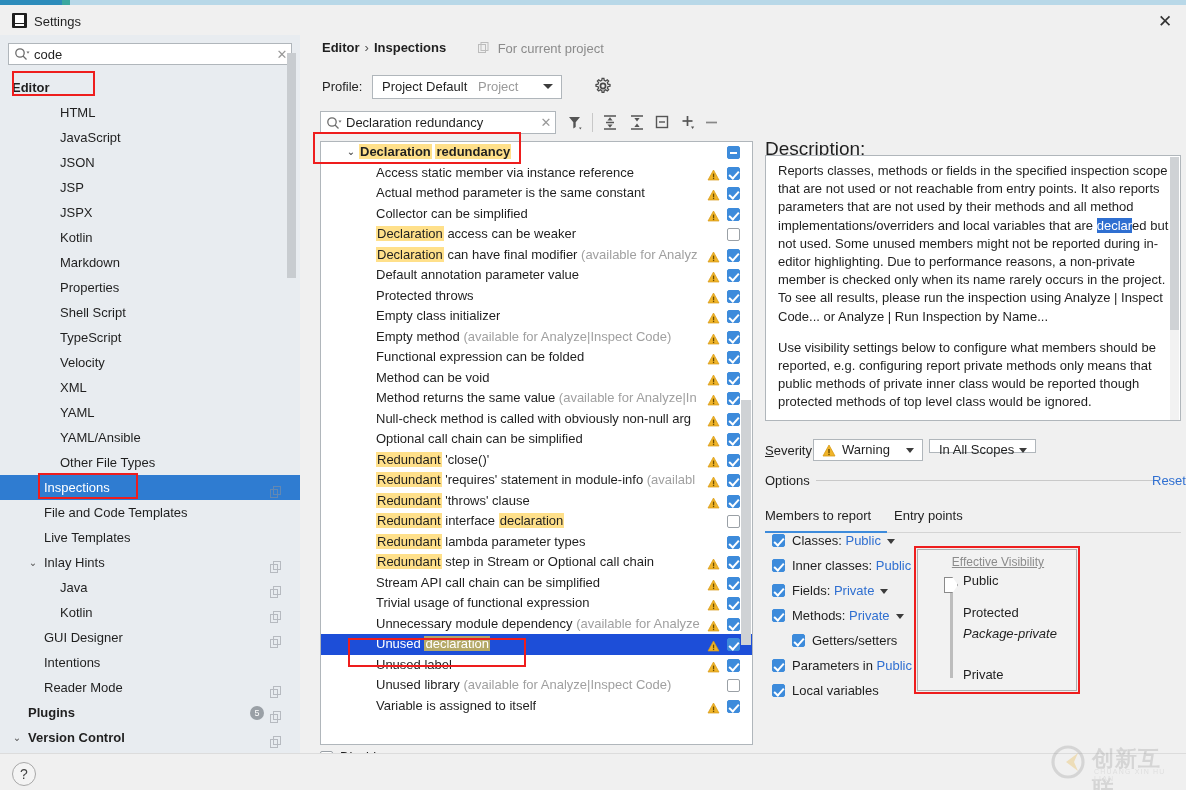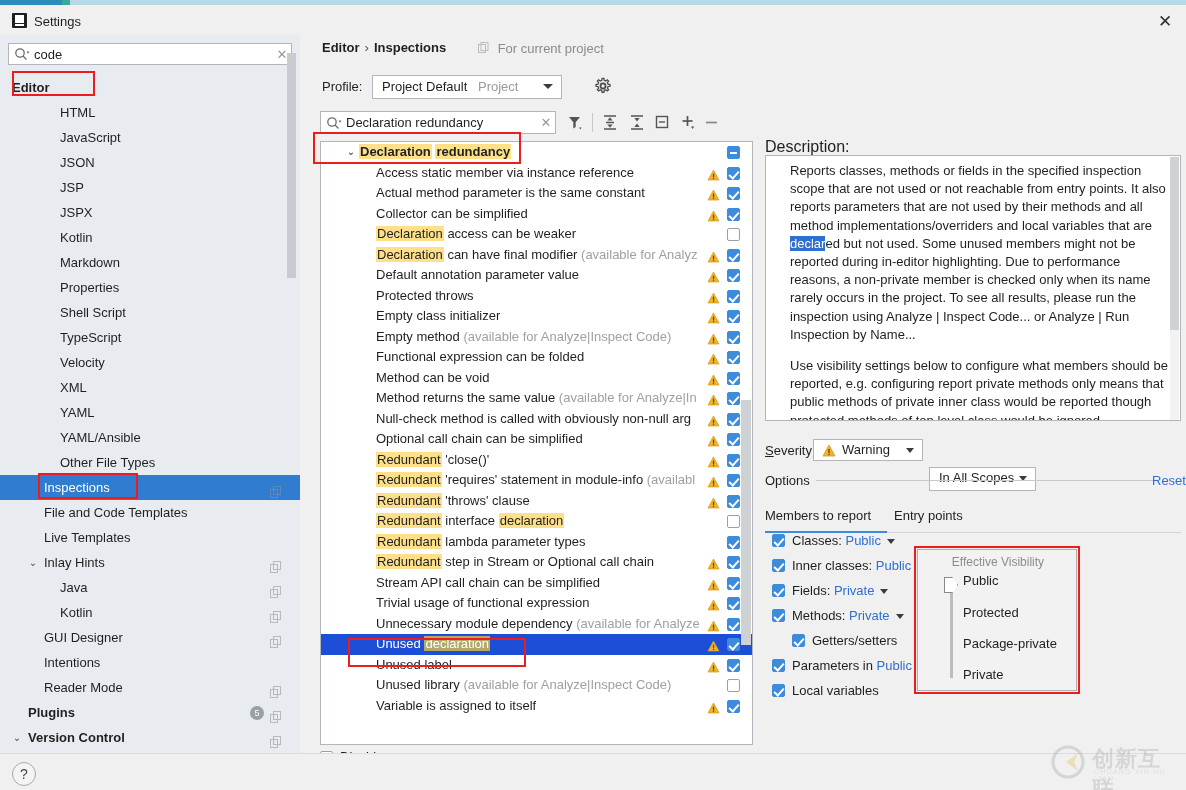--- a/index.html
+++ b/index.html
@@ -162,41 +162,41 @@
   .list-scroll { position:absolute; right:1px; top:258px; width:10px; height:245px; background:#cfd2d5; }
 
   .disable-row { position:absolute; left:20px; top:714px; height:20px; }
   .disable-row .cbx {
     position:absolute; left:0; top:2px; width:13px; height:13px;
     border:1px solid #9aa0a6; background:#fff; border-radius:2px;
   }
   .disable-row .lb { position:absolute; left:20px; top:0; font-size:13px; }
 
   
-  .desc-lbl { position:absolute; left:765px; top:138px; font-size:16px;text-align:center; }
+  .desc-lbl { position:absolute; left:765px; top:138px; font-size:19px;text-align:center; }
   .desc-box {
     position:absolute; left:765px; top:155px; width:416px; height:266px;
     background:#fff; border:1px solid #b0b6bb; overflow:hidden;
   }
-  .desc-box p { margin:0 0 13px 16px; padding:0; font-size:13px; line-height:18.2px; }
+  .desc-box p { margin:0 0 13px 4px; padding:0; font-size:13px; line-height:18.2px; }
   .desc-inner { padding:6px 10px 6px 8px; }
   .sel-word { background:#2f6fd1; color:#fff; }
   .desc-scroll { position:absolute; right:1px; top:1px; width:9px; height:264px; background:#f2f2f2; }
   .desc-scroll .th { position:absolute; left:0; top:0; width:9px; height:173px; background:#cfd2d5; }
 
   .sev-lbl { position:absolute; left:765px; top:443px; font-size:13px; }
   .sev-lbl u { text-decoration:underline; }
   .sev-select {
     position:absolute; left:813px; top:439px; width:110px; height:22px;
     background:#fff; border:1px solid #b0b6bb;
   }
   .sev-select .v { position:absolute; left:28px; top:2px; font-size:13px; }
   .scope-select {
-    position:absolute; left:929px; top:439px; width:107px; height:24px;
-    background:#fff; border:1px solid #b0b6bb;margin-top:28px;
+    position:absolute; left:929px; top:439px; width:107px; height:14px;
+    background:#fff; border:1px solid #b0b6bb;
   }
   .scope-select .v { position:absolute; left:9px; top:2px; font-size:13px; }
   .mini-caret {
     position:absolute; right:8px; top:8px; width:0; height:0;
     border-left:4px solid transparent; border-right:4px solid transparent; border-top:5px solid #3c3c3c;
   }
 
   .opt-lbl { position:absolute; left:765px; top:473px; font-size:13px; }
   .opt-rule { position:absolute; left:816px; top:480px; width:338px; height:1px; background:#c9c9c9; }
   .reset-link { position:absolute; left:1152px; top:473px; font-size:13px; color:#2f6fd1; cursor:pointer; }
@@ -221,21 +221,21 @@
   .opt-row .oc {
     position:absolute; top:11px; width:0; height:0;
     border-left:4px solid transparent; border-right:4px solid transparent; border-top:5px solid #3c3c3c;
   }
 
   
   .evpop {
     position:absolute; left:917px; top:549px; width:160px; height:142px;
     background:#f2f2f2; border:1px solid #aeaeae;
   }
-  .evpop .ttl { position:absolute; left:0; top:5px; width:160px; text-align:center; font-size:12px; color:#8c8c8c; }
+  .evpop .ttl { position:absolute; left:0; top:5px; width:160px; text-align:center; font-size:12px; color:#8c8c8c;text-decoration:underline; }
   .evpop .track { position:absolute; left:32px; top:34px; width:3px; height:94px; background:#bdbdbd; }
   .evpop .knob {
     position:absolute; left:26px; top:27px; width:14px; height:16px;
     background:#fff; border:1px solid #8a8a8a;
     clip-path:polygon(0 0, 60% 0, 100% 50%, 60% 100%, 0 100%);
   }
   .evpop .item { position:absolute; left:45px; font-size:13px; }
 
   
   .wm { position:absolute; left:1050px; top:742px; width:132px; height:40px; opacity:.30; }
@@ -801,21 +801,21 @@
       <span class="ot" style="left:20px">Local variables</span>
     </div>
   </div>
 
 <div class="evpop">
   <div class="ttl">Effective Visibility</div>
   <div class="track"></div>
   <div class="knob"></div>
   <div class="item" style="top:23px;">Public</div>
   <div class="item" style="top:55px;">Protected</div>
-  <div class="item" style="top:86px;">Package-private</div>
+  <div class="item" style="top:76px;font-style:italic;">Package-private</div>
   <div class="item" style="top:117px;">Private</div>
 </div>
 
 <div class="redbox" style="left:12px;  top:71px;  width:83px;  height:25px;"></div>
 <div class="redbox" style="left:38px;  top:473px; width:100px; height:26px;"></div>
 <div class="redbox" style="left:313px; top:132px; width:208px; height:32px;"></div>
 <div class="redbox" style="left:348px; top:638px; width:178px; height:29px;"></div>
 <div class="redbox" style="left:914px; top:546px; width:166px; height:148px;"></div>
 
 <div class="bottombar"></div>

